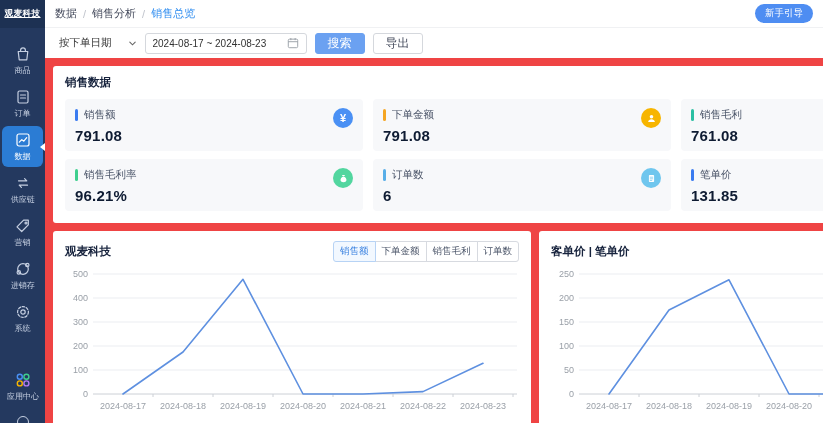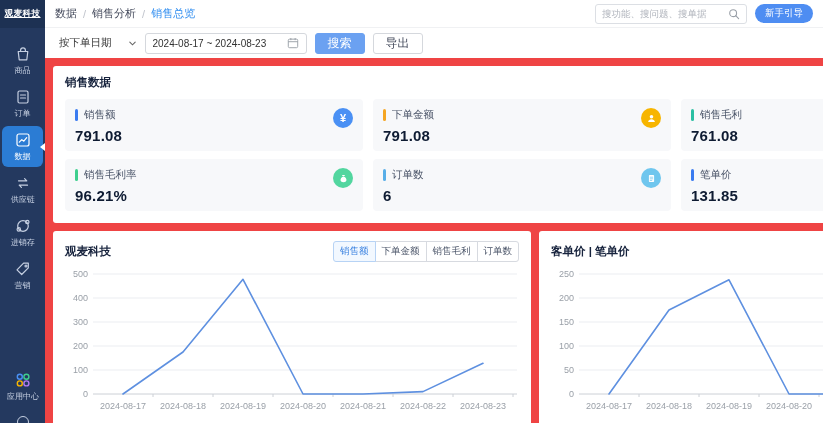--- a/index.html
+++ b/index.html
@@ -120,35 +120,44 @@
           <span class="nav-icon" style="color:#c6d0e2">
             <svg width="18" height="18" viewBox="0 0 18 18">
               <path stroke="currentColor" stroke-width="1.2" fill="none" stroke-linecap="round" stroke-linejoin="round" d="M4.5 6.8h8.3l-2.2-2.2M13.5 11.2H5.2l2.2 2.2"></path>
             </svg>
           </span>
           <span class="nav-label">供应链</span>
         </div>
         <div class="nav-item">
           <span class="nav-icon" style="color:#c6d0e2">
             <svg width="18" height="18" viewBox="0 0 18 18">
+              <path stroke="currentColor" stroke-width="1.2" fill="none" stroke-linecap="round" stroke-linejoin="round" d="M9.6 3.2h4.7v4.7l-6.6 6.6-4.7-4.7z"></path>
+              <circle stroke="currentColor" stroke-width="1.2" fill="none" stroke-linecap="round" stroke-linejoin="round" cx="12" cy="6" r="1"></circle>
+            </svg>
+          </span>
+          <span class="nav-label">营销</span>
+        </div>
+        <div class="nav-item">
+          <span class="nav-icon" style="color:#c6d0e2">
+            <svg width="18" height="18" viewBox="0 0 18 18">
               <circle stroke="currentColor" stroke-width="1.2" fill="none" stroke-linecap="round" stroke-linejoin="round" cx="9" cy="9" r="5.3"></circle>
               <circle stroke="currentColor" stroke-width="1.2" fill="none" stroke-linecap="round" stroke-linejoin="round" cx="13.3" cy="5" r="1.7"></circle>
               <circle stroke="currentColor" stroke-width="1.2" fill="none" stroke-linecap="round" stroke-linejoin="round" cx="4.8" cy="12.4" r="1.7"></circle>
             </svg>
           </span>
           <span class="nav-label">进销存</span>
         </div>
         <div class="nav-item">
           <span class="nav-icon" style="color:#c6d0e2">
             <svg width="18" height="18" viewBox="0 0 18 18">
-              <path stroke="currentColor" stroke-width="1.2" fill="none" stroke-linecap="round" stroke-linejoin="round" d="M9.6 3.2h4.7v4.7l-6.6 6.6-4.7-4.7z"></path>
-              <circle stroke="currentColor" stroke-width="1.2" fill="none" stroke-linecap="round" stroke-linejoin="round" cx="12" cy="6" r="1"></circle>
-            </svg>
-          </span>
-          <span class="nav-label">营销</span>
+              <circle stroke="currentColor" stroke-width="1.2" fill="none" stroke-linecap="round" stroke-linejoin="round" cx="9" cy="9" r="2.2"></circle>
+              <circle stroke="currentColor" stroke-width="1.2" fill="none" stroke-linecap="round" stroke-linejoin="round" cx="9" cy="9" r="5.4" stroke-dasharray="2.4 1.6"></circle>
+            </svg>
+          </span>
+          <span class="nav-label">系统</span>
         </div>
       </nav>
     <div class="sidebar-bottom">
         <div class="nav-item">
           <span class="nav-icon">
             <svg width="18" height="18" viewBox="0 0 18 18" fill="none" stroke-width="1.4">
               <circle cx="5.8" cy="5.8" r="2.5" stroke="#4a90f4"></circle>
               <circle cx="12.4" cy="5.8" r="2.5" stroke="#3ecf8e"></circle>
               <circle cx="5.8" cy="12.4" r="2.5" stroke="#f7b500"></circle>
               <circle cx="12.4" cy="12.4" r="2.5" stroke="#b07af0"></circle>
@@ -164,29 +173,20 @@
 
     <header class="topbar">
       <div class="breadcrumb">
           <span class="crumb">数据</span>
           <span class="crumb-sep">/</span>
           <span class="crumb">销售分析</span>
           <span class="crumb-sep">/</span>
           <span class="crumb active">销售总览</span>
         </div>
       <div class="topbar-right">
-        <div class="searchbox">
-          <input placeholder="搜功能、搜问题、搜单据" style="">
-          <span style="display:flex;">
-            <svg width="12" height="12" viewBox="0 0 14 14" fill="none">
-              <circle cx="6" cy="6" r="4" stroke="#9aa0a8" stroke-width="1.3"></circle>
-              <path d="M9 9l3.4 3.4" stroke="#9aa0a8" stroke-width="1.3" stroke-linecap="round"></path>
-            </svg>
-          </span>
-        </div>
         <button class="guide-btn">新手引导</button>
       </div>
     </header>
 
     <div class="filterbar">
       <div class="datetype">
         <span>按下单日期</span>
         <span style="display:flex;">
           <svg width="9" height="9" viewBox="0 0 10 10" fill="none">
             <path d="M2 3.5l3 3 3-3" stroke="#666" stroke-width="1.2" stroke-linecap="round"></path>

